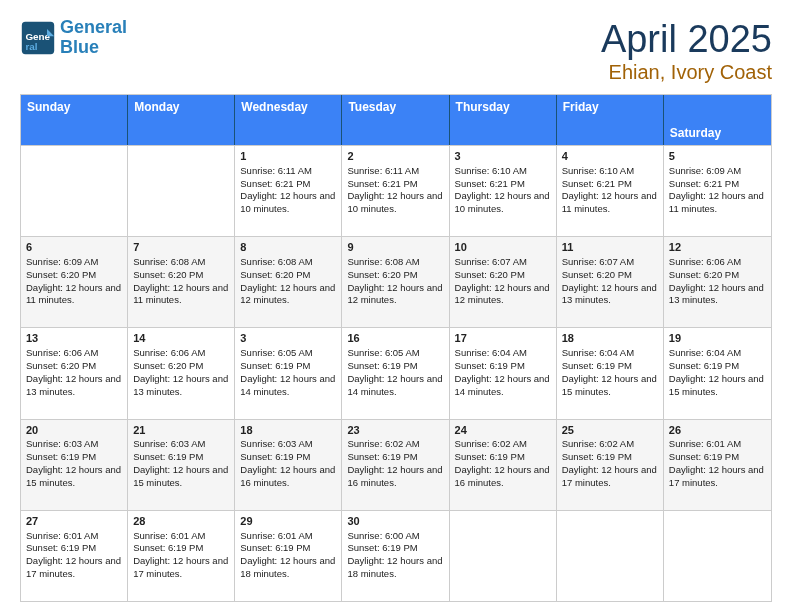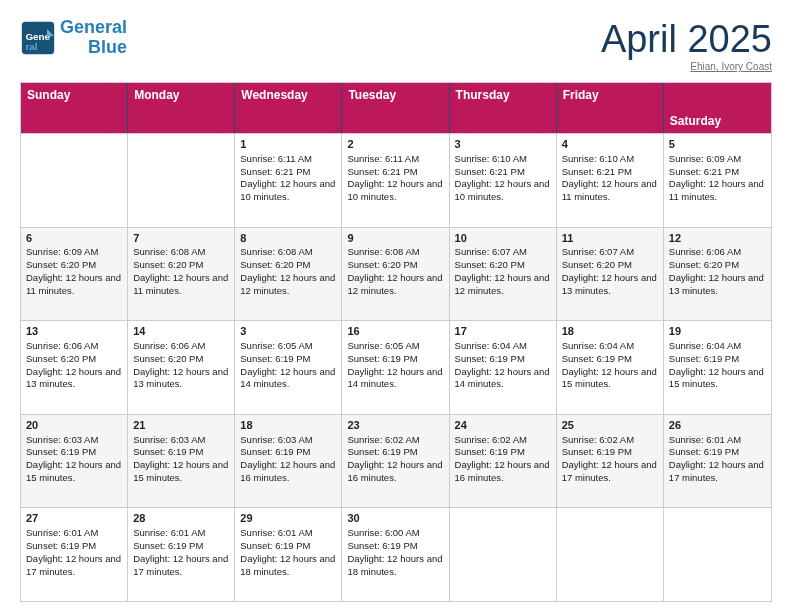--- a/index.html
+++ b/index.html
@@ -19,21 +19,20 @@
     }
     .header {
       display: flex;
       justify-content: space-between;
       align-items: flex-start;
       margin-bottom: 10px;
     }
     .logo {
       display: flex;
       align-items: center;
-      text-align: right;
     }
     .logo-text {
       font-size: 18px;
       font-weight: bold;
       color: #1a5276;
       line-height: 1.1;
     }
     .logo-text span {
       color: #2980b9;
     }
@@ -44,34 +43,33 @@
     }
     .title-block {
       text-align: right;
     }
     .month-title {
       font-size: 38px;
       color: #1a3a5c;
       font-weight: normal;
     }
     .subtitle {
-      font-size: 10px;
-      color: #737373;
-      text-decoration: underline;
+      font-size: 20px;
+      color: #a16207;
     }
     .calendar {
       flex: 1;
       display: flex;
       flex-direction: column;
       border: 1px solid #ccc;
     }
     .cal-header-row {
       display: grid;
       grid-template-columns: repeat(7, 1fr);
-      background: #be185d;
+      background: #3b82f6;
     }
     .cal-header-cell {
       color: #fff;
       font-size: 12px;
       font-weight: bold;
       padding: 5px 6px;
       border-right: 1px solid #1a5276;
     }
     .cal-header-cell:last-child { border-right: none; margin-top: 26px; }
     .cal-body {

